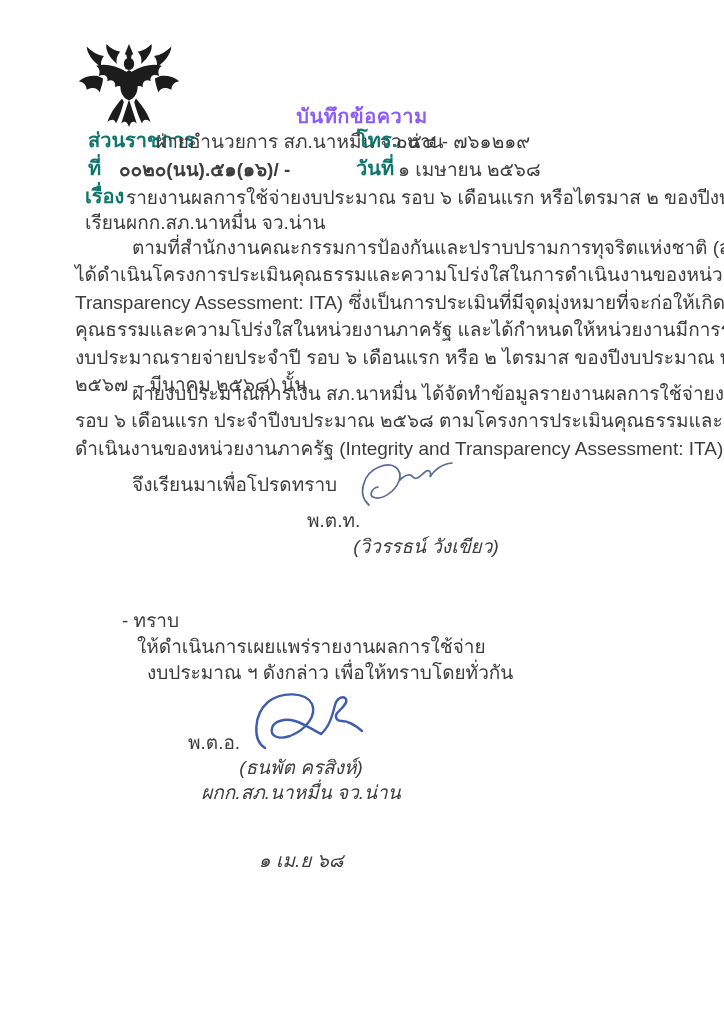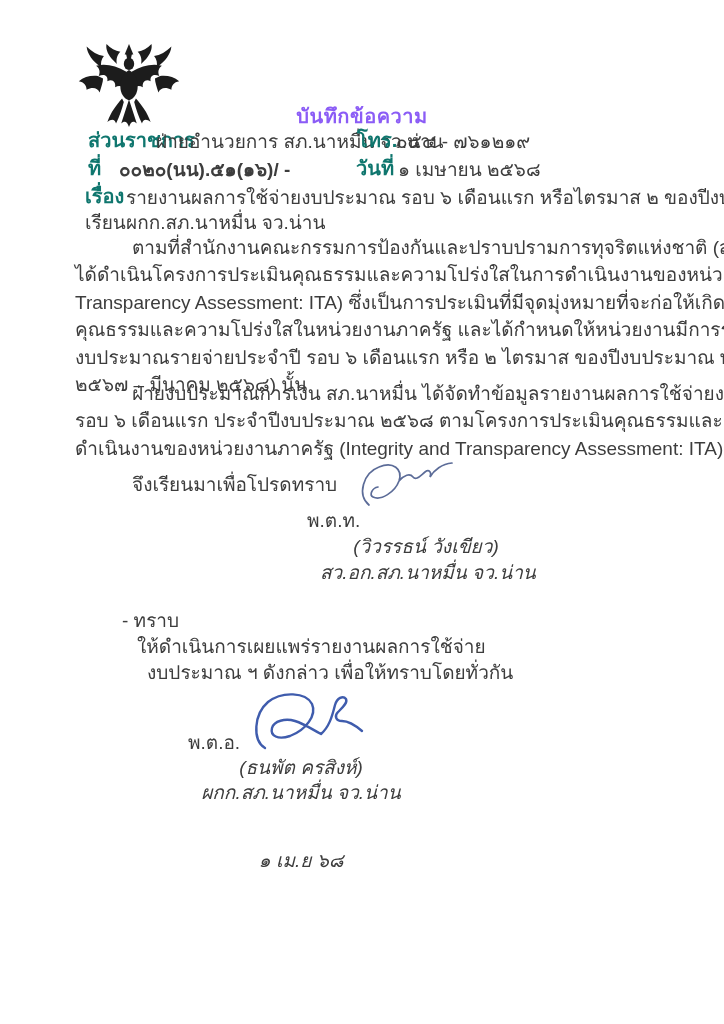--- a/index.html
+++ b/index.html
@@ -92,21 +92,20 @@
   </div>
 
   <div class="abs bodyline" style="left:132px;top:471px;">จึงเรียนมาเพื่อโปรดทราบ</div>
 
   <svg class="abs sig1" viewBox="0 0 110 56" aria-hidden="true">
     <path d="M13,47 C1,37 7,15 23,9 C37,3 47,11 43,23 C39,34 25,43 17,39 C13,37 16,30 22,29 M43,23 C48,17 54,15 57,19 C60,23 64,18 69,14 C73,11 76,14 74,19 C78,12 86,6 96,5" fill="none" stroke="#5c6c98" stroke-width="1.7" stroke-linecap="round"></path>
   </svg>
 
   <span class="abs val" style="left:307px;top:505px;">พ.ต.ท.</span>
   <div class="abs val center" style="left:320px;top:531px;width:212px;">(วิวรรธน์ วังเขียว)</div>
-  <div class="abs val center" style="left:320px;top:557px;width:212px;">สว.อก.สภ.นาหมื่น จว.น่าน</div>
 
   <div class="abs bodyline" style="left:122px;top:607px;">- ทราบ</div>
   <div class="abs bodyline" style="left:137px;top:633px;">ให้ดำเนินการเผยแพร่รายงานผลการใช้จ่าย</div>
   <div class="abs bodyline" style="left:147px;top:659px;text-align:right;">งบประมาณ ฯ ดังกล่าว เพื่อให้ทราบโดยทั่วกัน</div>
 
   <svg class="abs sig2" viewBox="0 0 118 66" aria-hidden="true">
     <path d="M16,58 C3,50 5,24 19,12 C33,1 57,2 63,14 C68,25 57,40 41,46 C29,50 21,46 23,38 C25,31 36,28 46,31 C56,34 64,40 72,44 M72,44 C80,37 83,27 86,15 C88,8 94,5 97,9 C99,13 93,18 89,22 C85,26 87,31 93,31 C99,31 106,35 113,41" fill="none" stroke="#3f5cad" stroke-width="2.4" stroke-linecap="round"></path>
   </svg>
 
   <span class="abs val" style="left:188px;top:727px;">พ.ต.อ.</span>

